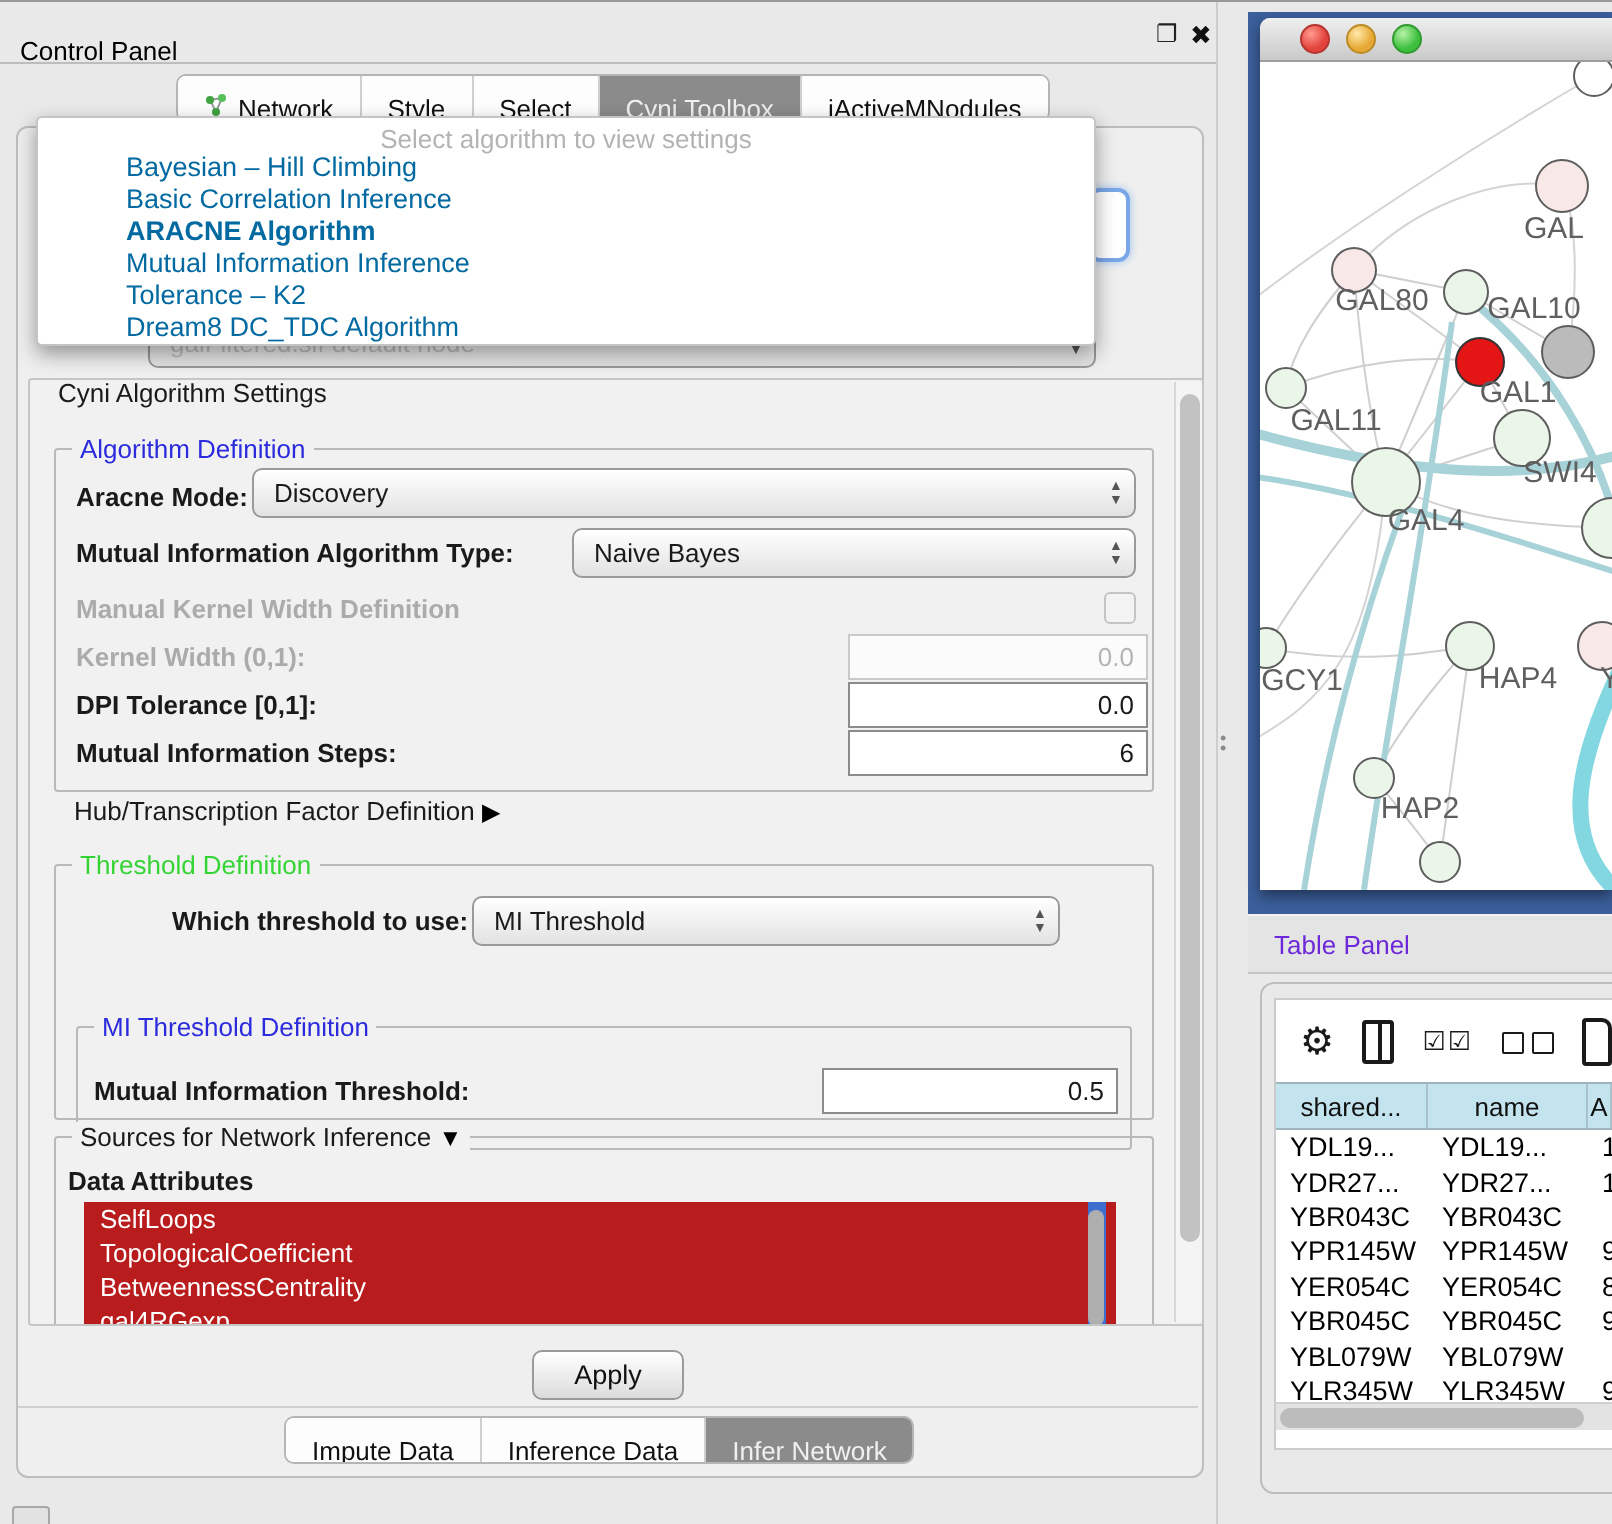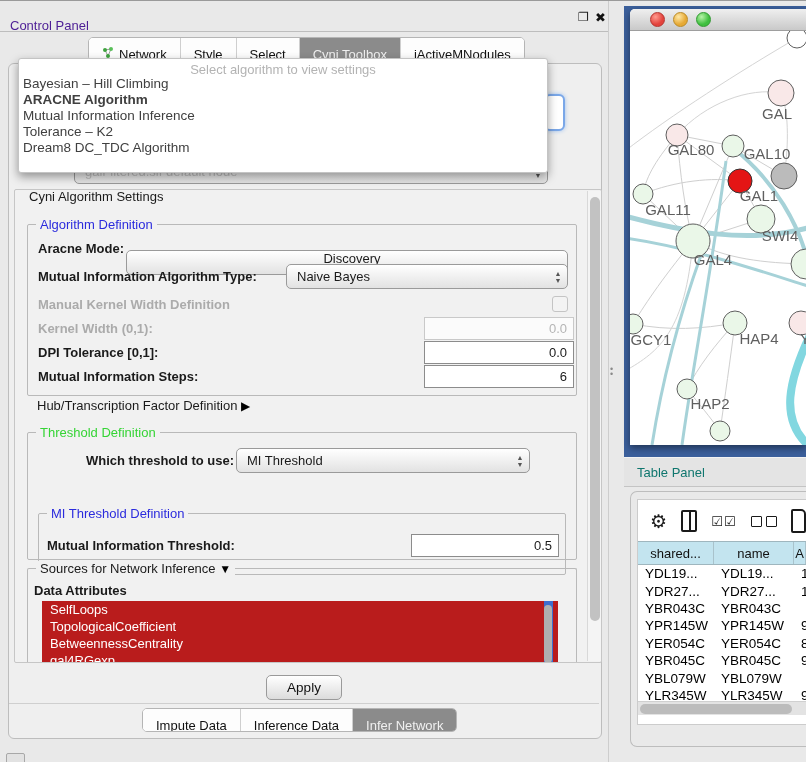--- a/index.html
+++ b/index.html
@@ -2,36 +2,36 @@
 <html><head>
 <meta charset="utf-8">
 <style>
   html,body{margin:0;padding:0;background:#DADADA;}
   #root{position:relative;width:806px;height:762px;overflow:hidden;
         font-family:"Liberation Sans","DejaVu Sans",sans-serif;font-size:13px;color:#1a1a1a;
         background:#E9E9E9;border-top:1px solid #9a9a9a;}
   .abs{position:absolute;}
   
   .cp-titlebar{left:0;top:6px;width:608px;height:24px;background:#E9E9E9;border-bottom:1px solid #BDBDBD;}
-  .cp-title{left:10px;top:11px;font-size:13px;color:#4c1d95;}
+  .cp-title{left:10px;top:11px;font-size:13px;color:#000000;}
   .cp-float{right:224px;top:9px;font-size:12px;color:#222;}
   .cp-close{right:206px;top:9px;font-size:13px;font-weight:bold;color:#111;}
   .tabbar{left:88px;top:36px;height:22px;display:flex;align-items:stretch;background:#FDFDFD;
           border:1px solid #B5B5B5;border-radius:5px;overflow:hidden;}
   .tab{display:flex;align-items:center;gap:5px;padding:16px 13px;border-right:1px solid #CFCFCF;
        color:#111;white-space:nowrap;background:#FDFDFD;cursor:default;}
   .tab:last-child{border-right:none;}
   .tab.sel{background:#8B8B8B;color:#F0F0F0;}
   .outer-card{left:8px;top:62px;width:592px;height:674px;background:#EFEFEF;
               border:1px solid #BDBDBD;border-radius:6px;}
   
   .popup{left:18px;top:57px;width:528px;height:113px;background:#FFFFFF;border:1px solid #C4C4C4;
          border-radius:3px;box-shadow:0 4px 10px rgba(0,0,0,.38);z-index:30;}
   .popup-placeholder{width:100%;text-align:center;color:#B3B3B3;padding-top:3px;height:14px;font-size:13px;}
-  .popup-item{padding:0 4px;height:16px;line-height:16px;font-size:13.5px;color:#404040;}
+  .popup-item{padding:0 4px;height:16px;line-height:16px;font-size:13.5px;color:#0369a1;margin-left:40px;}
   .popup-item.sel{font-weight:bold;}
   .focus-frag{left:544px;top:93px;width:17px;height:33px;background:#fff;border:2px solid #7AA7E8;
               border-radius:6px;box-shadow:0 0 4px #9CC0F0;z-index:8;}
   .combo-behind{left:74px;top:158px;width:472px;height:26px;z-index:5;}
   .combo-behind .val{color:#BFBFBF;}
   
   .settings-region{left:14px;top:188px;width:586px;height:472px;background:#F1F1F1;
                    border:1px solid #C6C6C6;border-radius:2px;overflow:hidden;}
   .vscroll{left:572px;top:1px;width:13px;height:470px;background:#F4F4F4;border-left:1px solid #D8D8D8;}
   .vscroll .thumb{left:1.5px;top:6px;width:10px;height:424px;background:#C2C2C2;border-radius:6px;}
@@ -71,21 +71,21 @@
                 background:linear-gradient(#EFEFEF,#C9C9C9);border-bottom:1px solid #9E9E9E;
                 display:flex;align-items:center;gap:8px;padding-left:20px;box-sizing:border-box;}
   .light{width:13px;height:13px;border-radius:50%;}
   .light.red{background:radial-gradient(circle at 35% 30%,#FF9A8E,#E3433D 60%);border:1px solid #B5342E;}
   .light.yellow{background:radial-gradient(circle at 35% 30%,#FFE9A8,#E6A935 60%);border:1px solid #BB8A25;}
   .light.green{background:radial-gradient(circle at 35% 30%,#B7F3A8,#3FBF3F 60%);border:1px solid #2F9A2F;}
   .net-canvas{left:0;top:22px;width:176px;height:414px;overflow:hidden;}
   
   .tp-titlebar{left:624px;top:456px;width:182px;height:28px;background:#E4E4E4;
                border-top:1px solid #F2F2F2;border-bottom:1px solid #C4C4C4;display:flex;align-items:center;}
-  .tp-title{padding-left:13px;font-size:13px;color:#0f766e;}
+  .tp-title{padding-left:13px;font-size:13px;color:#6d28d9;}
   .tp-card{left:630px;top:490px;width:176px;height:254px;background:#E9E9E9;border:1px solid #BDBDBD;
            border-radius:7px 0 0 7px;border-right:none;}
   .tp-inner{left:637px;top:498px;width:169px;height:224px;background:#FFFFFF;border:1px solid #CCCCCC;border-right:none;}
   .tp-toolbar{left:640px;top:500px;width:166px;height:40px;display:flex;align-items:center;gap:14px;padding-left:10px;box-sizing:border-box;}
   .gear{font-size:19px;color:#1a1a1a;}
   .colicon{width:16px;height:18px;border:2px solid #1a1a1a;border-radius:2px;position:relative;}
   .colicon:after{content:"";position:absolute;left:6px;top:0;width:2px;height:18px;background:#1a1a1a;}
   .checks{font-size:13px;color:#1a1a1a;letter-spacing:1px;}
   .boxes{display:flex;gap:4px;}
   .boxes span{width:9px;height:9px;border:1.5px solid #1a1a1a;border-radius:1px;display:inline-block;}
@@ -148,34 +148,35 @@
 
   <div class="abs combo combo-behind">
     <span class="val">galFiltered.sif default node</span>
     <span class="spin">▲<br>▼</span>
   </div>
 
   <div class="abs popup">
     <div class="popup-placeholder">Select algorithm to view settings</div>
     <div id="popup-list">
         <div class="popup-item">Bayesian – Hill Climbing</div>
+        <div class="popup-item">Basic Correlation Inference</div>
         <div class="popup-item sel">ARACNE Algorithm</div>
         <div class="popup-item">Mutual Information Inference</div>
         <div class="popup-item">Tolerance – K2</div>
         <div class="popup-item">Dream8 DC_TDC Algorithm</div>
       </div>
   </div>
 
   <div class="abs settings-region">
     <span class="legend" style="left:10px;top:-1px;background:transparent;">Cyni Algorithm Settings</span>
 
     <div class="group" style="left:12px;top:34px;width:548px;height:170px;">
       <span class="legend blue">Algorithm Definition</span>
       <span class="flabel" style="left:10px;top:16px;">Aracne Mode:</span>
-      <div class="combo" style="left:98px;top:25px;width:440px;flex-direction:column;">
+      <div class="combo" style="left:98px;top:9px;width:440px;">
         <span class="val">Discovery</span>
         <span class="spin">▲<br>▼</span>
       </div>
       <span class="flabel" style="left:10px;top:44px;">Mutual Information Algorithm Type:</span>
       <div class="combo" style="left:258px;top:39px;width:280px;">
         <span class="val">Naive Bayes</span>
         <span class="spin">▲<br>▼</span>
       </div>
       <span class="flabel dis" style="left:10px;top:72px;">Manual Kernel Width Definition</span>
       <div class="checkbox" style="left:524px;top:71px;"></div>

